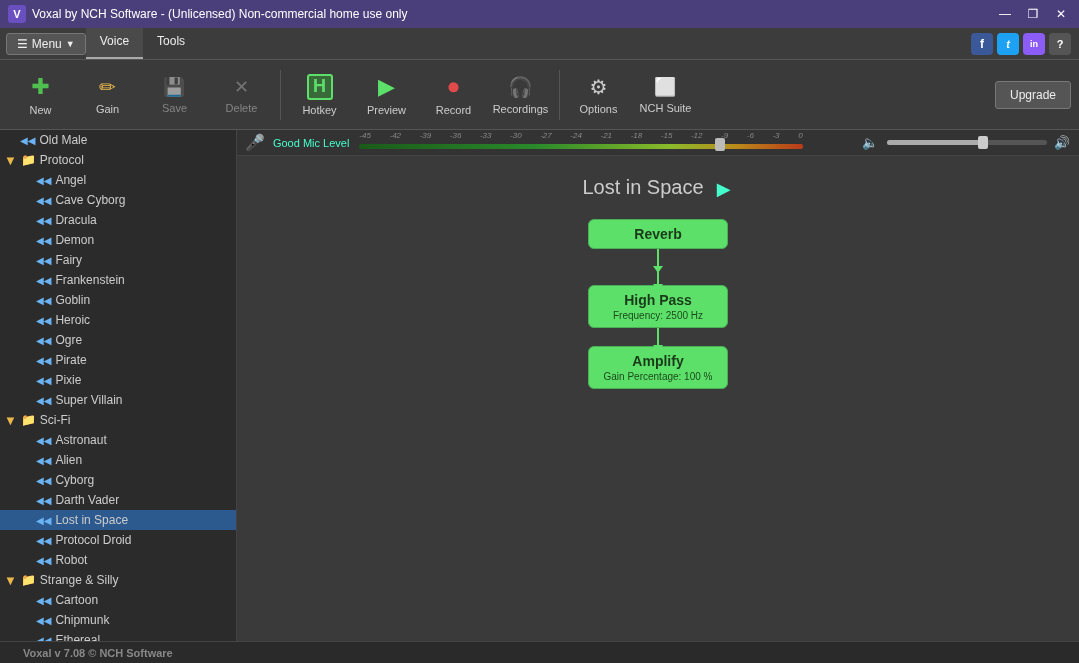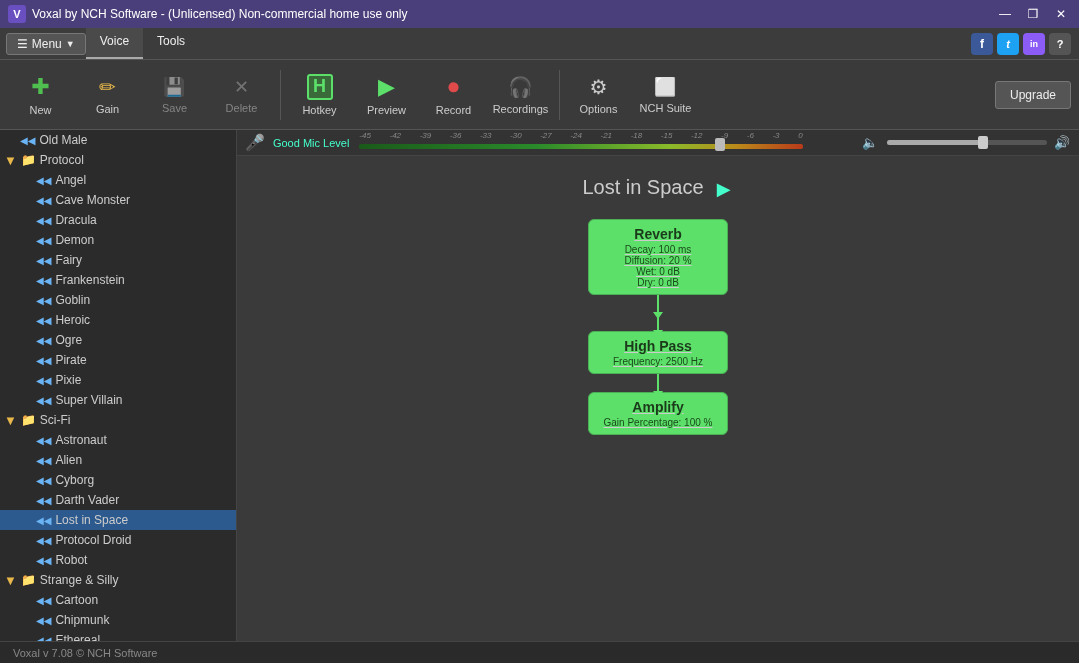--- a/index.html
+++ b/index.html
@@ -172,21 +172,20 @@
       cursor: pointer;
       color: #4fc;
       font-size: 16px;
     }
 
     .effect-chain {
       display: flex;
       flex-direction: column;
       align-items: flex-end;
       gap: 0;
-      text-decoration: underline;
     }
 
     .effect-box {
       background: #5de06a;
       border: 1px solid #4ab055;
       border-radius: 6px;
       padding: 6px 14px;
       min-width: 140px;
       text-align: center;
       color: #1a3a1a;
@@ -220,23 +219,24 @@
       border-top: 7px solid #5de06a;
     }
 
     
     #statusbar {
       height: 22px;
       background: #2a2a2a;
       border-top: 1px solid #444;
       display: flex;
       align-items: center;
-      padding: 0 13px;
+      padding: 0 23px;
       font-size: 11px;
       color: #888;
+      font-weight: bold;
     }
 
     
     .fb { background: #3b5998; }
   </style>
 </head>
 <body>
 
 <div id="titlebar">
   <div style="width:18px;height:18px;background:#6a4fc0;border-radius:3px;display:flex;align-items:center;justify-content:center;font-weight:bold;font-size:11px;color:white;margin-right:6px;">V</div>
@@ -323,21 +323,21 @@
       <span class="folder-icon open">▼</span>
       <span style="color:#e8b84b;margin-right:4px;">📁</span>
       <span>Protocol</span>
     </div>
     <div class="tree-item" style="padding-left:36px;">
       <span class="voice-icon">◀◀</span>
       <span>Angel</span>
     </div>
     <div class="tree-item" style="padding-left:36px;">
       <span class="voice-icon">◀◀</span>
-      <span>Cave Monster</span>
+      <span>Cave Cyborg</span>
     </div>
     <div class="tree-item" style="padding-left:36px;">
       <span class="voice-icon">◀◀</span>
       <span>Dracula</span>
     </div>
     <div class="tree-item" style="padding-left:36px;">
       <span class="voice-icon">◀◀</span>
       <span>Demon</span>
     </div>
     <div class="tree-item" style="padding-left:36px;">
@@ -468,26 +468,20 @@
     <div id="voice-canvas">
       <div class="voice-title">
         <span>Lost in Space</span>
         <button class="play-btn-small" style="color:#4fc;font-size:18px;background:none;border:none;cursor:pointer;">▶</button>
       </div>
 
       <div class="effect-chain">
 
         <div class="effect-box">
           <div class="effect-name">Reverb</div>
-          <div class="effect-params">
-            <span>Decay: 100 ms</span><br>
-            <span>Diffusion: 20 %</span><br>
-            <span>Wet: 0 dB</span><br>
-            <span>Dry: 0 dB</span>
-          </div>
         </div>
 
         <div class="arrow-down"></div>
 
 
         <div class="arrow-down"></div>
 
         <div class="effect-box">
           <div class="effect-name">High Pass</div>
           <div class="effect-params">

